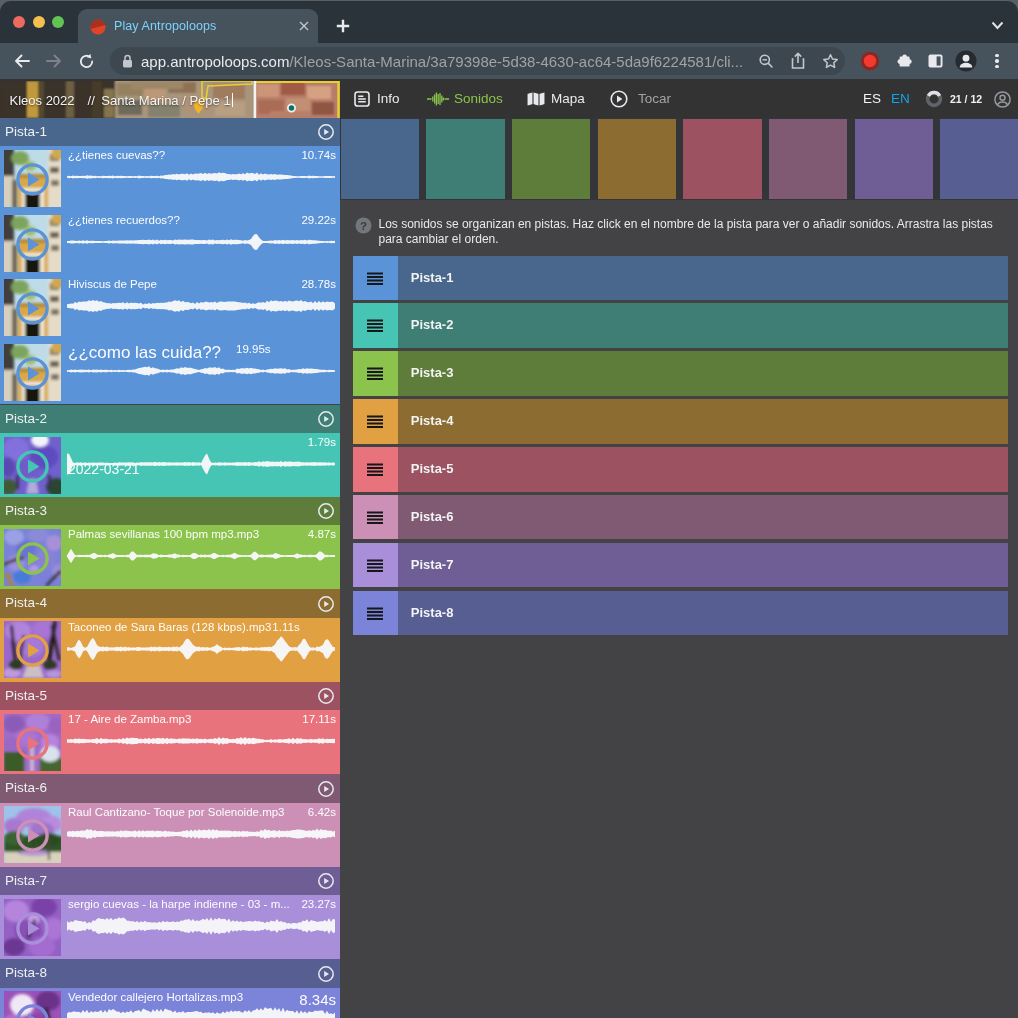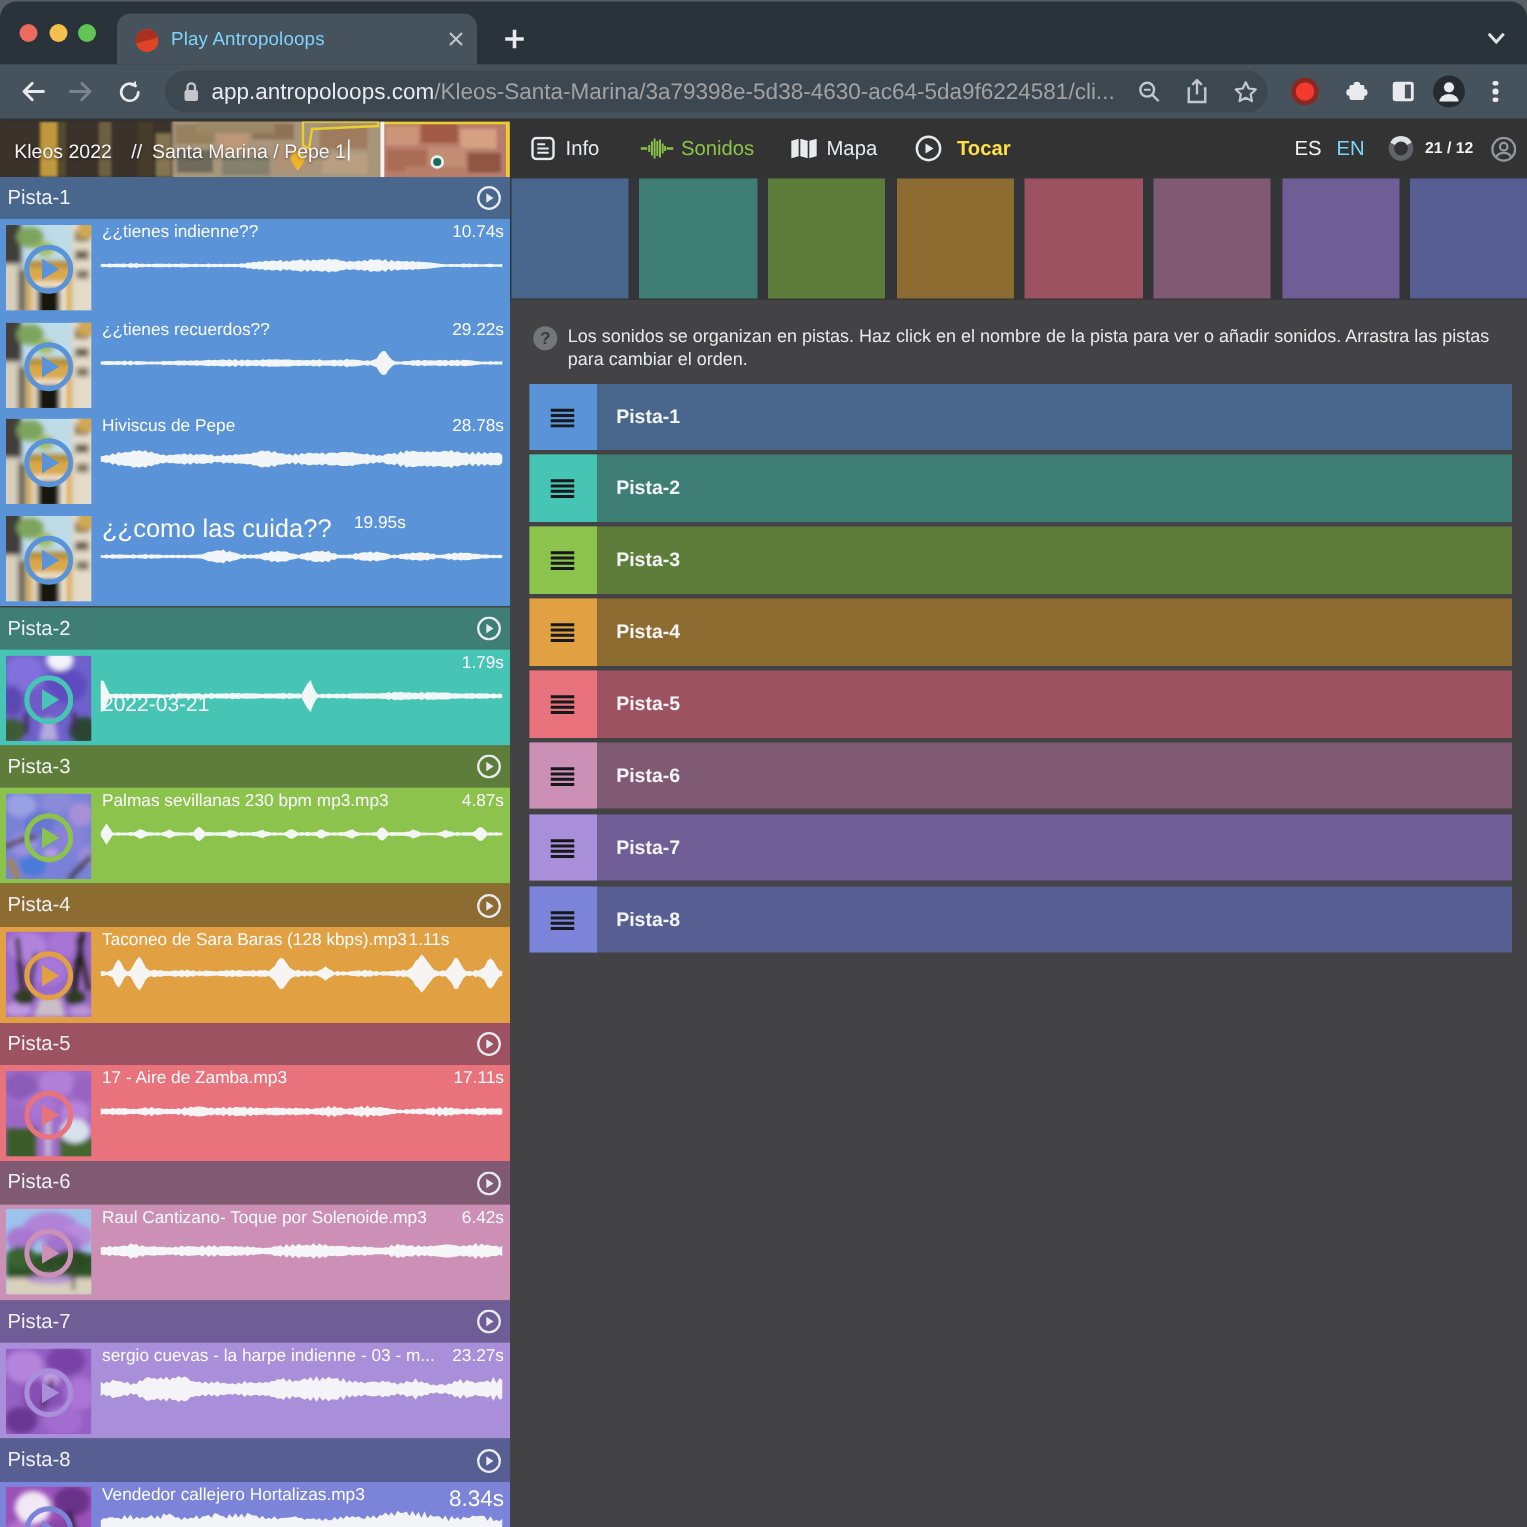--- a/index.html
+++ b/index.html
@@ -131,23 +131,23 @@
   </svg>
 <div class="abs" style="left:454px;top:91.4px;font-size:13.5px;font-weight:500;color:#8bc34a">Sonidos</div>
 <svg class="abs" style="left:526px;top:91px" width="20" height="16" viewBox="0 0 20 16">
     <path d="M1 2.5 L7 0.8 L13 2.5 L19 0.8 V13.5 L13 15.2 L7 13.5 L1 15.2 Z M7 0.8 V13.5 M13 2.5 V15.2" fill="#e8eaed" stroke="#333334" stroke-width="1.1"></path>
   </svg>
 <div class="abs" style="left:551px;top:91.4px;font-size:13.5px;font-weight:500;color:#e8eaed">Mapa</div>
 <svg class="abs" style="left:610px;top:90px" width="18" height="18" viewBox="0 0 18 18">
     <circle cx="9" cy="9" r="7.8" fill="none" stroke="#e8eaed" stroke-width="1.6"></circle>
     <path d="M7 5.6 L12.4 9 L7 12.4 Z" fill="#e8eaed"></path>
   </svg>
-<div class="abs" style="left:638px;top:91.4px;font-size:13.5px;font-weight:700;color:#fde047">Tocar</div>
+<div class="abs" style="left:638px;top:91.4px;font-size:13.5px;font-weight:400;color:#a3a3a3">Tocar</div>
 <div class="abs" style="left:863px;top:91.4px;font-size:13.5px;font-weight:500;color:#f1f2f3">ES</div>
-<div class="abs" style="left:891px;top:91.4px;font-size:13.5px;font-weight:500;color:#7dd3fc">EN</div>
+<div class="abs" style="left:891px;top:91.4px;font-size:13.5px;font-weight:500;color:#0ea5e9">EN</div>
 <svg class="abs" style="left:925px;top:90px" width="18" height="18" viewBox="0 0 18 18">
     <circle cx="9" cy="9" r="6.4" fill="none" stroke="#60646a" stroke-width="3.6"></circle>
     <path d="M3.4 5.8 A6.4 6.4 0 0 1 14.6 5.8" fill="none" stroke="#dde0e4" stroke-width="3.6"></path>
   </svg>
 <div class="abs" style="left:950px;top:93.4px;font-size:10.5px;font-weight:700;color:#f1f2f3">21 / 12</div>
 <svg class="abs" style="left:994px;top:91px" width="17" height="17" viewBox="0 0 17 17">
     <circle cx="8.5" cy="8.5" r="7.6" fill="none" stroke="#94989e" stroke-width="1.5"></circle>
     <circle cx="8.5" cy="6.8" r="2.5" fill="none" stroke="#94989e" stroke-width="1.5"></circle>
     <path d="M3.6 13.6 a5.2 4 0 0 1 9.8 0" fill="none" stroke="#94989e" stroke-width="1.5"></path>
   </svg>
@@ -242,21 +242,21 @@
         <rect x="48" y="-3" width="12" height="12" fill="#d0a850"></rect>
         <rect x="14" y="24" width="30" height="36" fill="#d9a84a"></rect>
         <rect x="18" y="38" width="22" height="22" fill="#f0ead8"></rect>
         <rect x="21" y="42" width="15" height="18" fill="#14120c"></rect>
         <rect x="14" y="24" width="30" height="4" fill="#b08838"></rect>
       </g>
       <circle cx="28.5" cy="29.5" r="14.6" fill="none" stroke="#5b93d8" stroke-width="3.4"></circle>
       <path d="M 24 22.5 L 35.5 29.5 L 24 36.5 Z" fill="#5b93d8"></path>
     </svg>
   </div>
-<div class="abs" style="left:68px;top:149.3px;width:240px;font-size:11.5px;color:#fcfdfe;white-space:nowrap;overflow:hidden">¿¿tienes indienne??</div>
+<div class="abs" style="left:68px;top:149.3px;width:240px;font-size:11.5px;color:#fcfdfe;white-space:nowrap;overflow:hidden">¿¿tienes cuevas??</div>
 <div class="abs" style="left:236px;top:149.3px;width:100px;font-size:11.5px;color:#fcfdfe;text-align:right">10.74s</div>
 <div class="abs" style="left:67px;top:162.2px;width:268px;height:30px">
     <svg width="268" height="30" viewBox="0 0 268 30" style="position:absolute;left:0;top:0">
       <polygon points="0,14.2 2,13.8 4,14.2 6,13.6 8,14 10,13.8 12,13.9 14,13.9 16,13.7 18,14.1 20,13.3 22,13.8 24,13.4 26,14 28,13.7 30,14.2 32,13.9 34,14.2 36,13.8 38,13.9 40,13.9 42,13.8 44,14 46,13.6 48,14.2 50,13.8 52,14 54,13.7 56,13.9 58,13.9 60,14.2 62,14 64,13.9 66,14.2 68,14 70,14.2 72,13.6 74,14.1 76,13.9 78,14.2 80,13.9 82,14.2 84,13.8 86,14 88,14 90,13.8 92,14.2 94,13.5 96,13.8 98,13 100,13.1 102,12.5 104,12.8 106,12.1 108,12.6 110,11.7 112,12.4 114,11.7 116,11.8 118,12.2 120,11.2 122,12.7 124,11.6 126,12.5 128,11.5 130,11.7 132,11.4 134,10.9 136,12.1 138,10.8 140,12.1 142,11 144,11.7 146,11.2 148,10.9 150,11.6 152,10.3 154,11.2 156,10.8 158,11 160,11.9 162,11.9 164,12.6 166,12 168,12.3 170,12.3 172,11.6 174,12.3 176,11.3 178,12.2 180,10.6 182,11.4 184,11 186,11 188,12 190,10.6 192,12.8 194,11.2 196,12.5 198,11.6 200,12.2 202,12.4 204,12 206,12.5 208,12 210,12.7 212,12.4 214,12.6 216,12.7 218,12.9 220,13 222,13.3 224,13.5 226,13.9 228,14 230,14.2 232,14.2 234,14 236,14.1 238,14 240,14.2 242,13.6 244,14 246,13.7 248,14.1 250,13.9 252,14.2 254,14.2 256,14.2 258,14 260,13.9 262,14.1 264,14.1 266,14.2 268,13.9 268,16.1 266,15.8 264,15.9 262,15.9 260,16.1 258,16 256,15.8 254,15.8 252,15.8 250,16.1 248,15.9 246,16.3 244,16 242,16.4 240,15.8 238,16 236,15.9 234,16 232,15.8 230,15.8 228,16 226,16.1 224,16.5 222,16.7 220,17 218,17.1 216,17.3 214,17.4 212,17.6 210,17.3 208,18 206,17.5 204,18 202,17.6 200,17.8 198,18.4 196,17.5 194,18.8 192,17.2 190,19.4 188,18 186,19 184,19 182,18.6 180,19.4 178,17.8 176,18.7 174,17.7 172,18.4 170,17.7 168,17.7 166,18 164,17.4 162,18.1 160,18.1 158,19 156,19.2 154,18.8 152,19.7 150,18.4 148,19.1 146,18.8 144,18.3 142,19 140,17.9 138,19.2 136,17.9 134,19.1 132,18.6 130,18.3 128,18.5 126,17.5 124,18.4 122,17.3 120,18.8 118,17.8 116,18.2 114,18.3 112,17.6 110,18.3 108,17.4 106,17.9 104,17.2 102,17.5 100,16.9 98,17 96,16.2 94,16.5 92,15.8 90,16.2 88,16 86,16 84,16.2 82,15.8 80,16.1 78,15.8 76,16.1 74,15.9 72,16.4 70,15.8 68,16 66,15.8 64,16.1 62,16 60,15.8 58,16.1 56,16.1 54,16.3 52,16 50,16.2 48,15.8 46,16.4 44,16 42,16.2 40,16.1 38,16.1 36,16.2 34,15.8 32,16.1 30,15.8 28,16.3 26,16 24,16.6 22,16.2 20,16.7 18,15.9 16,16.3 14,16.1 12,16.1 10,16.2 8,16 6,16.4 4,15.8 2,16.2 0,15.8" fill="#f7f8f9" fill-opacity="0.97"></polygon>
     </svg>
   </div>
 <div class="abs" style="left:4px;top:214.5px;width:57px;height:57px;overflow:hidden">
     <svg width="57" height="57" viewBox="0 0 57 57" style="position:absolute;left:0;top:0">
       <defs>
         <filter id="blt0_1" x="-30%" y="-30%" width="160%" height="160%">
@@ -426,21 +426,21 @@
         <ellipse cx="54" cy="42" rx="6" ry="7" fill="#9a8cd8"></ellipse>
         <path d="M0 36 Q 10 30 20 29" fill="none" stroke="#4a3a22" stroke-width="3"></path>
         <path d="M42 57 Q 50 48 57 42" fill="none" stroke="#3a2d1a" stroke-width="3"></path>
         <path d="M2 44 Q 6 50 8 57" fill="none" stroke="#a8853c" stroke-width="4"></path>
         <ellipse cx="30" cy="40" rx="5" ry="4" fill="#b49ae0"></ellipse>
       </g>
       <circle cx="28.5" cy="29.5" r="14.6" fill="none" stroke="#8cc34c" stroke-width="3.4"></circle>
       <path d="M 24 22.5 L 35.5 29.5 L 24 36.5 Z" fill="#8cc34c"></path>
     </svg>
   </div>
-<div class="abs" style="left:68px;top:528.2px;width:240px;font-size:11.5px;color:#fcfdfe;white-space:nowrap;overflow:hidden">Palmas sevillanas 230 bpm mp3.mp3</div>
+<div class="abs" style="left:68px;top:528.2px;width:240px;font-size:11.5px;color:#fcfdfe;white-space:nowrap;overflow:hidden">Palmas sevillanas 100 bpm mp3.mp3</div>
 <div class="abs" style="left:236px;top:528.2px;width:100px;font-size:11.5px;color:#fcfdfe;text-align:right">4.87s</div>
 <div class="abs" style="left:67px;top:541.1px;width:268px;height:30px">
     <svg width="268" height="30" viewBox="0 0 268 30" style="position:absolute;left:0;top:0">
       <polygon points="0,14.2 2,11 4,7.8 6,10.9 8,14 10,14.2 12,13.8 14,14.1 16,14 18,14.1 20,13.7 22,14 24,13.2 26,11.9 28,12.1 30,13.4 32,13.9 34,13.8 36,14.2 38,13.8 40,14.2 42,13.6 44,13 46,12 48,13.2 50,13.9 52,13.9 54,14 56,14 58,14.2 60,13.8 62,13.8 64,11.1 66,10.2 68,12 70,13.9 72,13.7 74,13.8 76,14 78,13.8 80,13.8 82,13.7 84,13.5 86,12.3 88,12.6 90,13.1 92,14.2 94,13.6 96,14 98,13.9 100,14 102,13.6 104,13.5 106,12.9 108,12.2 110,13.4 112,13.5 114,14.2 116,13.8 118,14.1 120,14 122,14.2 124,13.5 126,12 128,11.9 130,13 132,14.2 134,13.6 136,14.1 138,13.5 140,14 142,13.8 144,13.6 146,12.1 148,12 150,13.3 152,13.9 154,14.2 156,13.8 158,14.2 160,13.7 162,13.8 164,13.4 166,12.5 168,11.8 170,13.3 172,13.8 174,14.1 176,14.2 178,14 180,14.2 182,13.9 184,13.8 186,11.4 188,10.5 190,12 192,14.1 194,13.6 196,13.8 198,13.9 200,13.8 202,13.8 204,13.5 206,13.4 208,12 210,12.5 212,13.3 214,14.1 216,14 218,14.2 220,14.1 222,14.1 224,14.1 226,13.9 228,13.4 230,12.2 232,13.2 234,13.4 236,14.1 238,13.7 240,14.2 242,13.8 244,13.8 246,13.9 248,13.9 250,12.9 252,10.6 254,10.4 256,12 258,14.1 260,13.8 262,14.2 264,13.9 266,14.1 268,14 268,16 266,15.9 264,16.1 262,15.8 260,16.2 258,15.9 256,18 254,19.6 252,19.4 250,17.1 248,16.1 246,16.1 244,16.2 242,16.2 240,15.8 238,16.3 236,15.9 234,16.6 232,16.8 230,17.8 228,16.6 226,16.1 224,15.9 222,15.9 220,15.9 218,15.8 216,16 214,15.9 212,16.7 210,17.5 208,18 206,16.6 204,16.5 202,16.2 200,16.2 198,16.1 196,16.2 194,16.4 192,15.9 190,18 188,19.5 186,18.6 184,16.2 182,16.1 180,15.8 178,16 176,15.8 174,15.9 172,16.2 170,16.7 168,18.2 166,17.5 164,16.6 162,16.2 160,16.3 158,15.8 156,16.2 154,15.8 152,16.1 150,16.7 148,18 146,17.9 144,16.4 142,16.2 140,16 138,16.5 136,15.9 134,16.4 132,15.8 130,17 128,18.1 126,18 124,16.5 122,15.8 120,16 118,15.9 116,16.2 114,15.8 112,16.5 110,16.6 108,17.8 106,17.1 104,16.5 102,16.4 100,16 98,16.1 96,16 94,16.4 92,15.8 90,16.9 88,17.4 86,17.7 84,16.5 82,16.3 80,16.2 78,16.2 76,16 74,16.2 72,16.3 70,16.1 68,18 66,19.8 64,18.9 62,16.2 60,16.2 58,15.8 56,16 54,16 52,16.1 50,16.1 48,16.8 46,18 44,17 42,16.4 40,15.8 38,16.2 36,15.8 34,16.2 32,16.1 30,16.6 28,17.9 26,18.1 24,16.8 22,16 20,16.3 18,15.9 16,16 14,15.9 12,16.2 10,15.8 8,16 6,19.1 4,22.2 2,19 0,15.8" fill="#f7f8f9" fill-opacity="0.97"></polygon>
     </svg>
   </div>
 <div class="abs" style="left:0;top:589.4px;width:340px;height:28.4px;background:#8c6c30"></div>
 <div class="abs" style="left:5px;top:589.4px;height:28.4px;line-height:28.4px;font-size:13.5px;font-weight:500;color:#eef0f3">Pista-4</div>
 <svg class="abs" style="left:318.4px;top:595.8px" width="16" height="16" viewBox="0 0 16 16">
     <circle cx="8" cy="8" r="7.2" fill="none" stroke="#e7ebf0" stroke-width="1.5"></circle>

